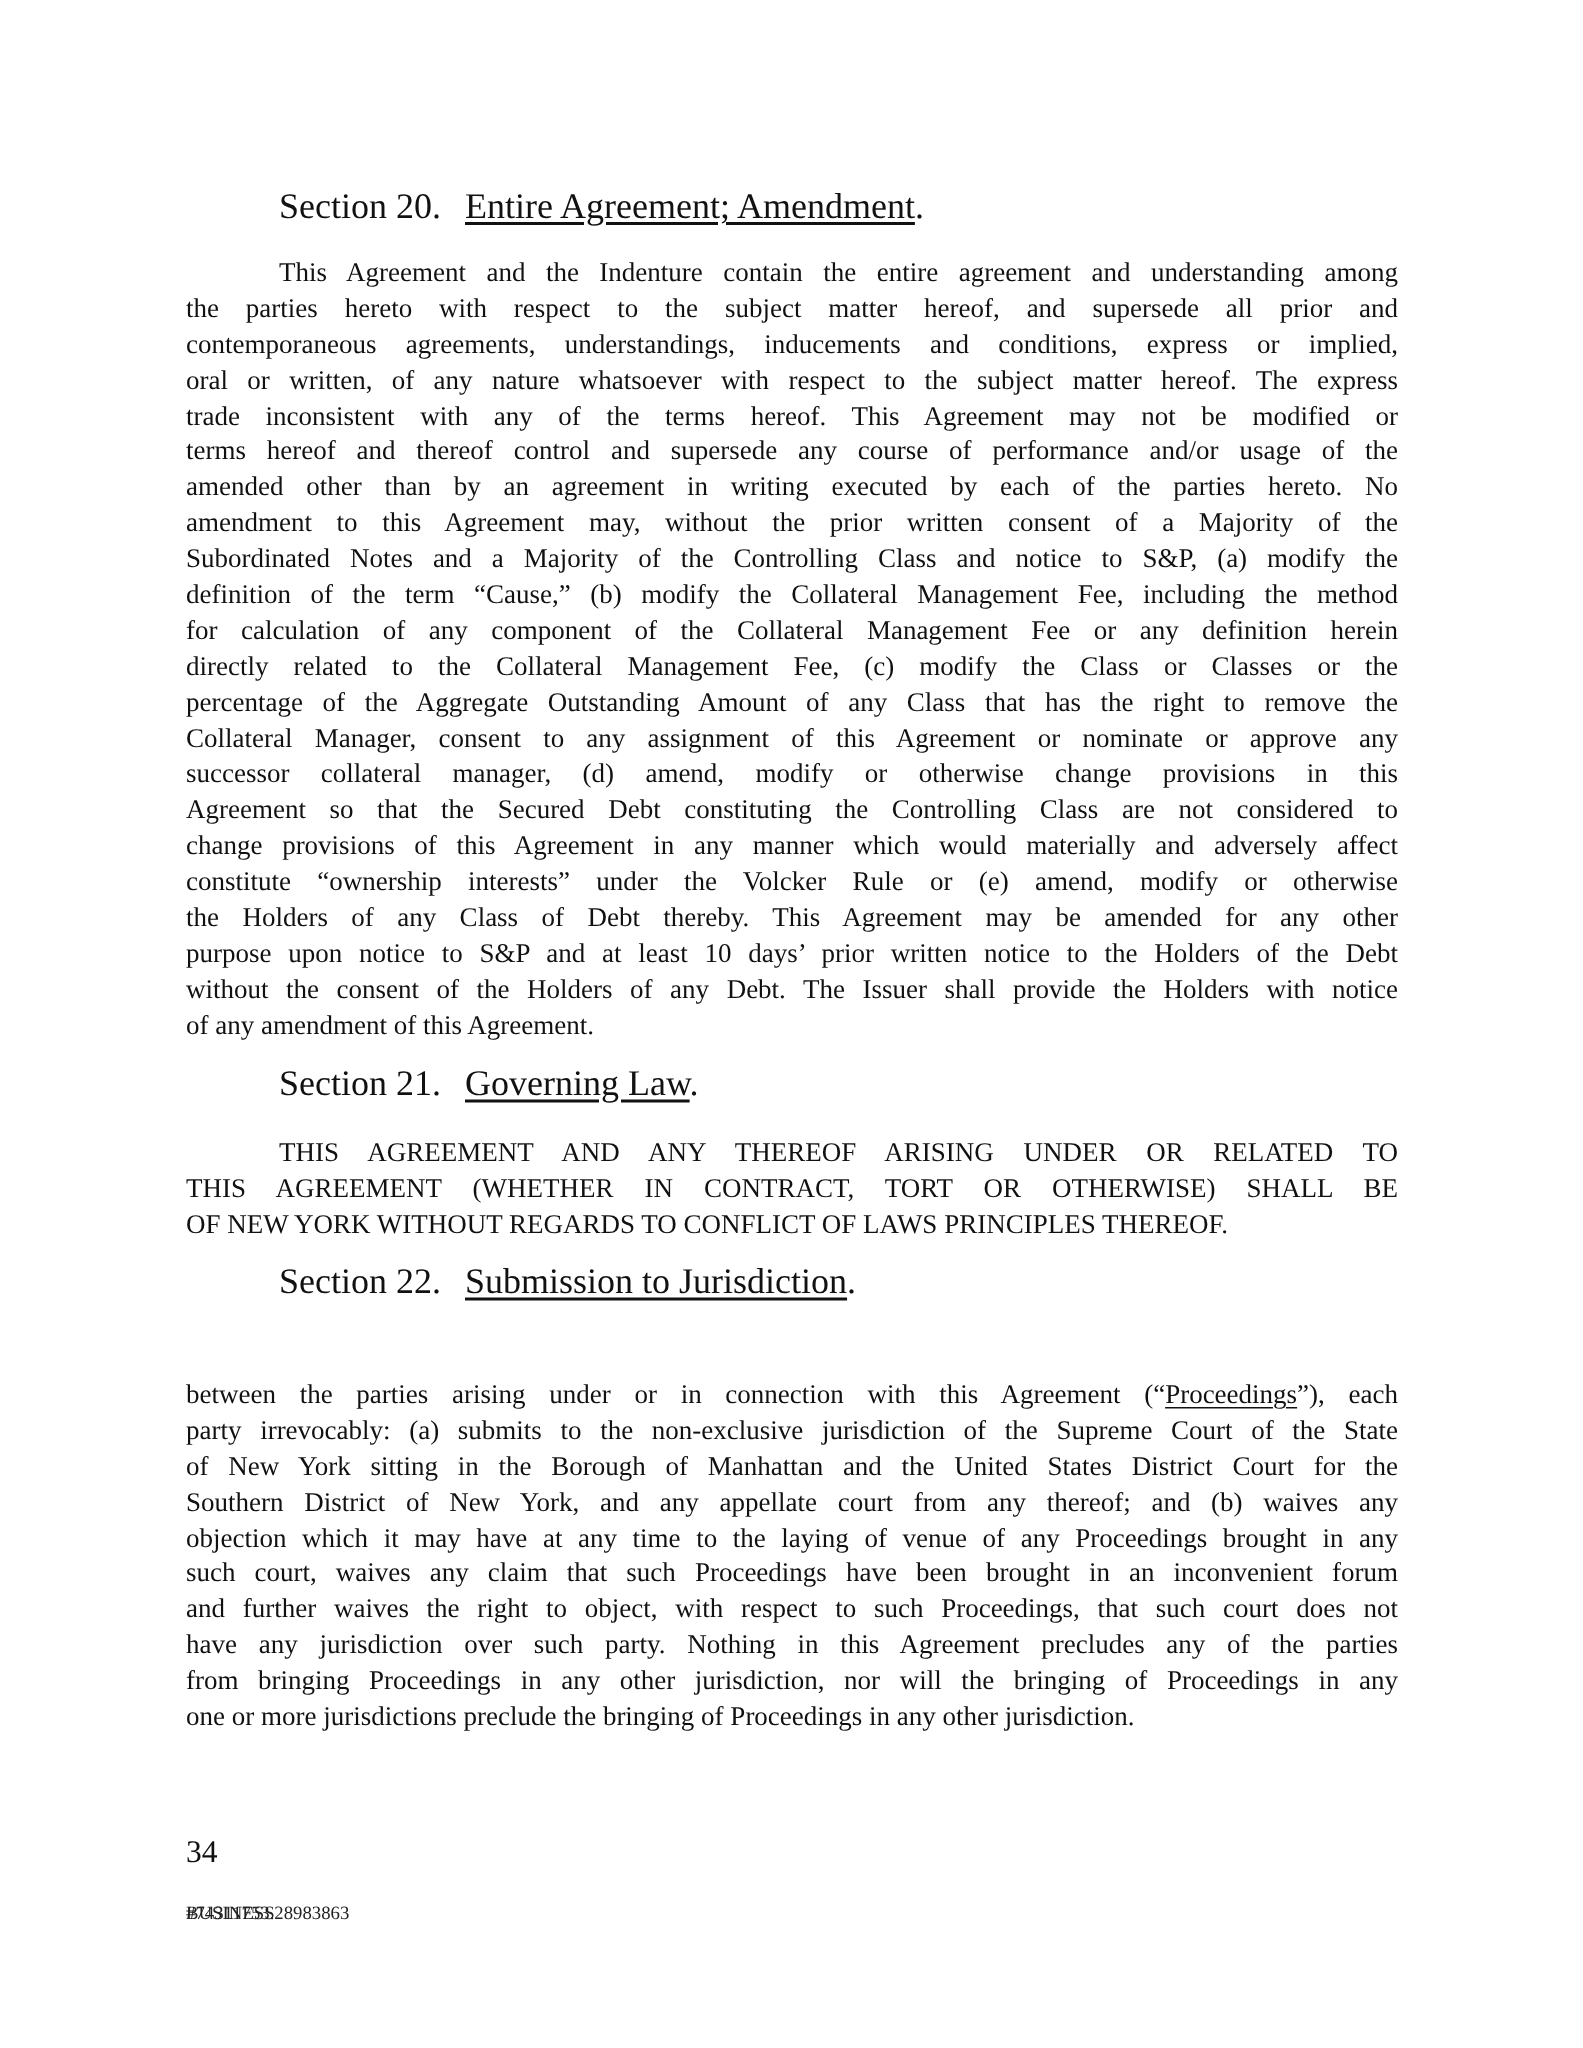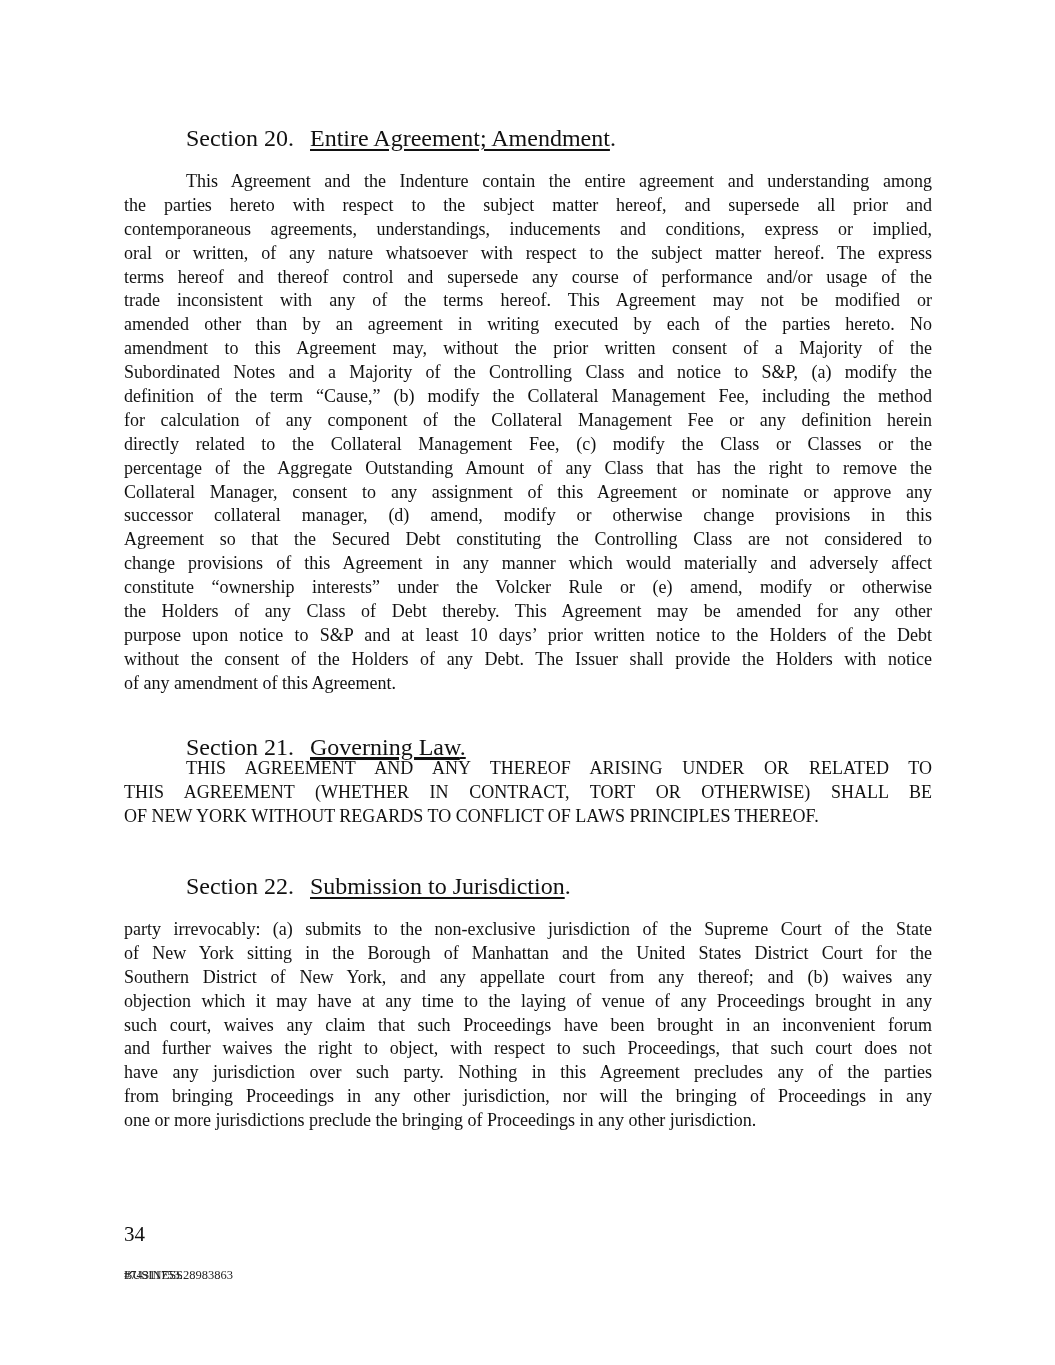--- a/index.html
+++ b/index.html
@@ -24,53 +24,54 @@
 <div class="page">
 
   <div class="heading" style="top:125px;">
     <span class="num">Section 20.</span><span class="title">Entire Agreement; Amendment</span><span>.</span>
   </div>
   <div class="para" id="para-0" style="top:170px;">
       <div class="line first">This Agreement and the Indenture contain the entire agreement and understanding among</div>
       <div class="line">the parties hereto with respect to the subject matter hereof, and supersede all prior and</div>
       <div class="line">contemporaneous agreements, understandings, inducements and conditions, express or implied,</div>
       <div class="line">oral or written, of any nature whatsoever with respect to the subject matter hereof.  The express</div>
+      <div class="line">trade inconsistent with any of the terms hereof.  This Agreement may not be modified or</div>
       <div class="line">terms hereof and thereof control and supersede any course of performance and/or usage of the</div>
-      <div class="line">trade inconsistent with any of the terms hereof.  This Agreement may not be modified or</div>
       <div class="line">amended other than by an agreement in writing executed by each of the parties hereto.  No</div>
       <div class="line">amendment to this Agreement may, without the prior written consent of a Majority of the</div>
       <div class="line">Subordinated Notes and a Majority of the Controlling Class and notice to S&amp;P, (a) modify the</div>
       <div class="line">definition of the term “Cause,” (b) modify the Collateral Management Fee, including the method</div>
       <div class="line">for calculation of any component of the Collateral Management Fee or any definition herein</div>
       <div class="line">directly related to the Collateral Management Fee, (c) modify the Class or Classes or the</div>
       <div class="line">percentage of the Aggregate Outstanding Amount of any Class that has the right to remove the</div>
       <div class="line">Collateral Manager, consent to any assignment of this Agreement or nominate or approve any</div>
       <div class="line">successor collateral manager, (d) amend, modify or otherwise change provisions in this</div>
       <div class="line">Agreement so that the Secured Debt constituting the Controlling Class are not considered to</div>
       <div class="line">change provisions of this Agreement in any manner which would materially and adversely affect</div>
       <div class="line">constitute “ownership interests” under the Volcker Rule or (e) amend, modify or otherwise</div>
       <div class="line">the Holders of any Class of Debt thereby.  This Agreement may be amended for any other</div>
       <div class="line">purpose upon notice to S&amp;P and at least 10 days’ prior written notice to the Holders of the Debt</div>
       <div class="line">without the consent of the Holders of any Debt.  The Issuer shall provide the Holders with notice</div>
       <div class="line last">of any amendment of this Agreement.</div>
     </div>
 
-  <div class="heading" style="top:734px;text-decoration:underline;">
+  <div class="heading" style="top:710px;">
     <span class="num">Section 21.</span><span class="title">Governing Law</span><span>.</span>
   </div>
   <div class="para" id="para-1" style="top:757px;">
       <div class="line first">THIS AGREEMENT AND ANY THEREOF ARISING UNDER OR RELATED TO</div>
       <div class="line">THIS AGREEMENT (WHETHER IN CONTRACT, TORT OR OTHERWISE) SHALL BE</div>
       <div class="line last">OF NEW YORK WITHOUT REGARDS TO CONFLICT OF LAWS PRINCIPLES THEREOF.</div>
     </div>
 
-  <div class="heading" style="top:873px;">
+  <div class="heading" style="top:842px;">
     <span class="num">Section 22.</span><span class="title">Submission to Jurisdiction</span><span>.</span>
   </div>
   <div class="para" id="para-2" style="top:918px;">
+      <div class="line"><span>between the parties arising under or in connection with this Agreement (“</span><span class="u">Proceedings</span><span>”), each</span></div>
       <div class="line">party irrevocably:  (a) submits to the non-exclusive jurisdiction of the Supreme Court of the State</div>
       <div class="line">of New York sitting in the Borough of Manhattan and the United States District Court for the</div>
       <div class="line">Southern District of New York, and any appellate court from any thereof; and (b) waives any</div>
       <div class="line">objection which it may have at any time to the laying of venue of any Proceedings brought in any</div>
       <div class="line">such court, waives any claim that such Proceedings have been brought in an inconvenient forum</div>
       <div class="line">and further waives the right to object, with respect to such Proceedings, that such court does not</div>
       <div class="line">have any jurisdiction over such party.  Nothing in this Agreement precludes any of the parties</div>
       <div class="line">from bringing Proceedings in any other jurisdiction, nor will the bringing of Proceedings in any</div>
       <div class="line last">one or more jurisdictions preclude the bringing of Proceedings in any other jurisdiction.</div>
     </div>

